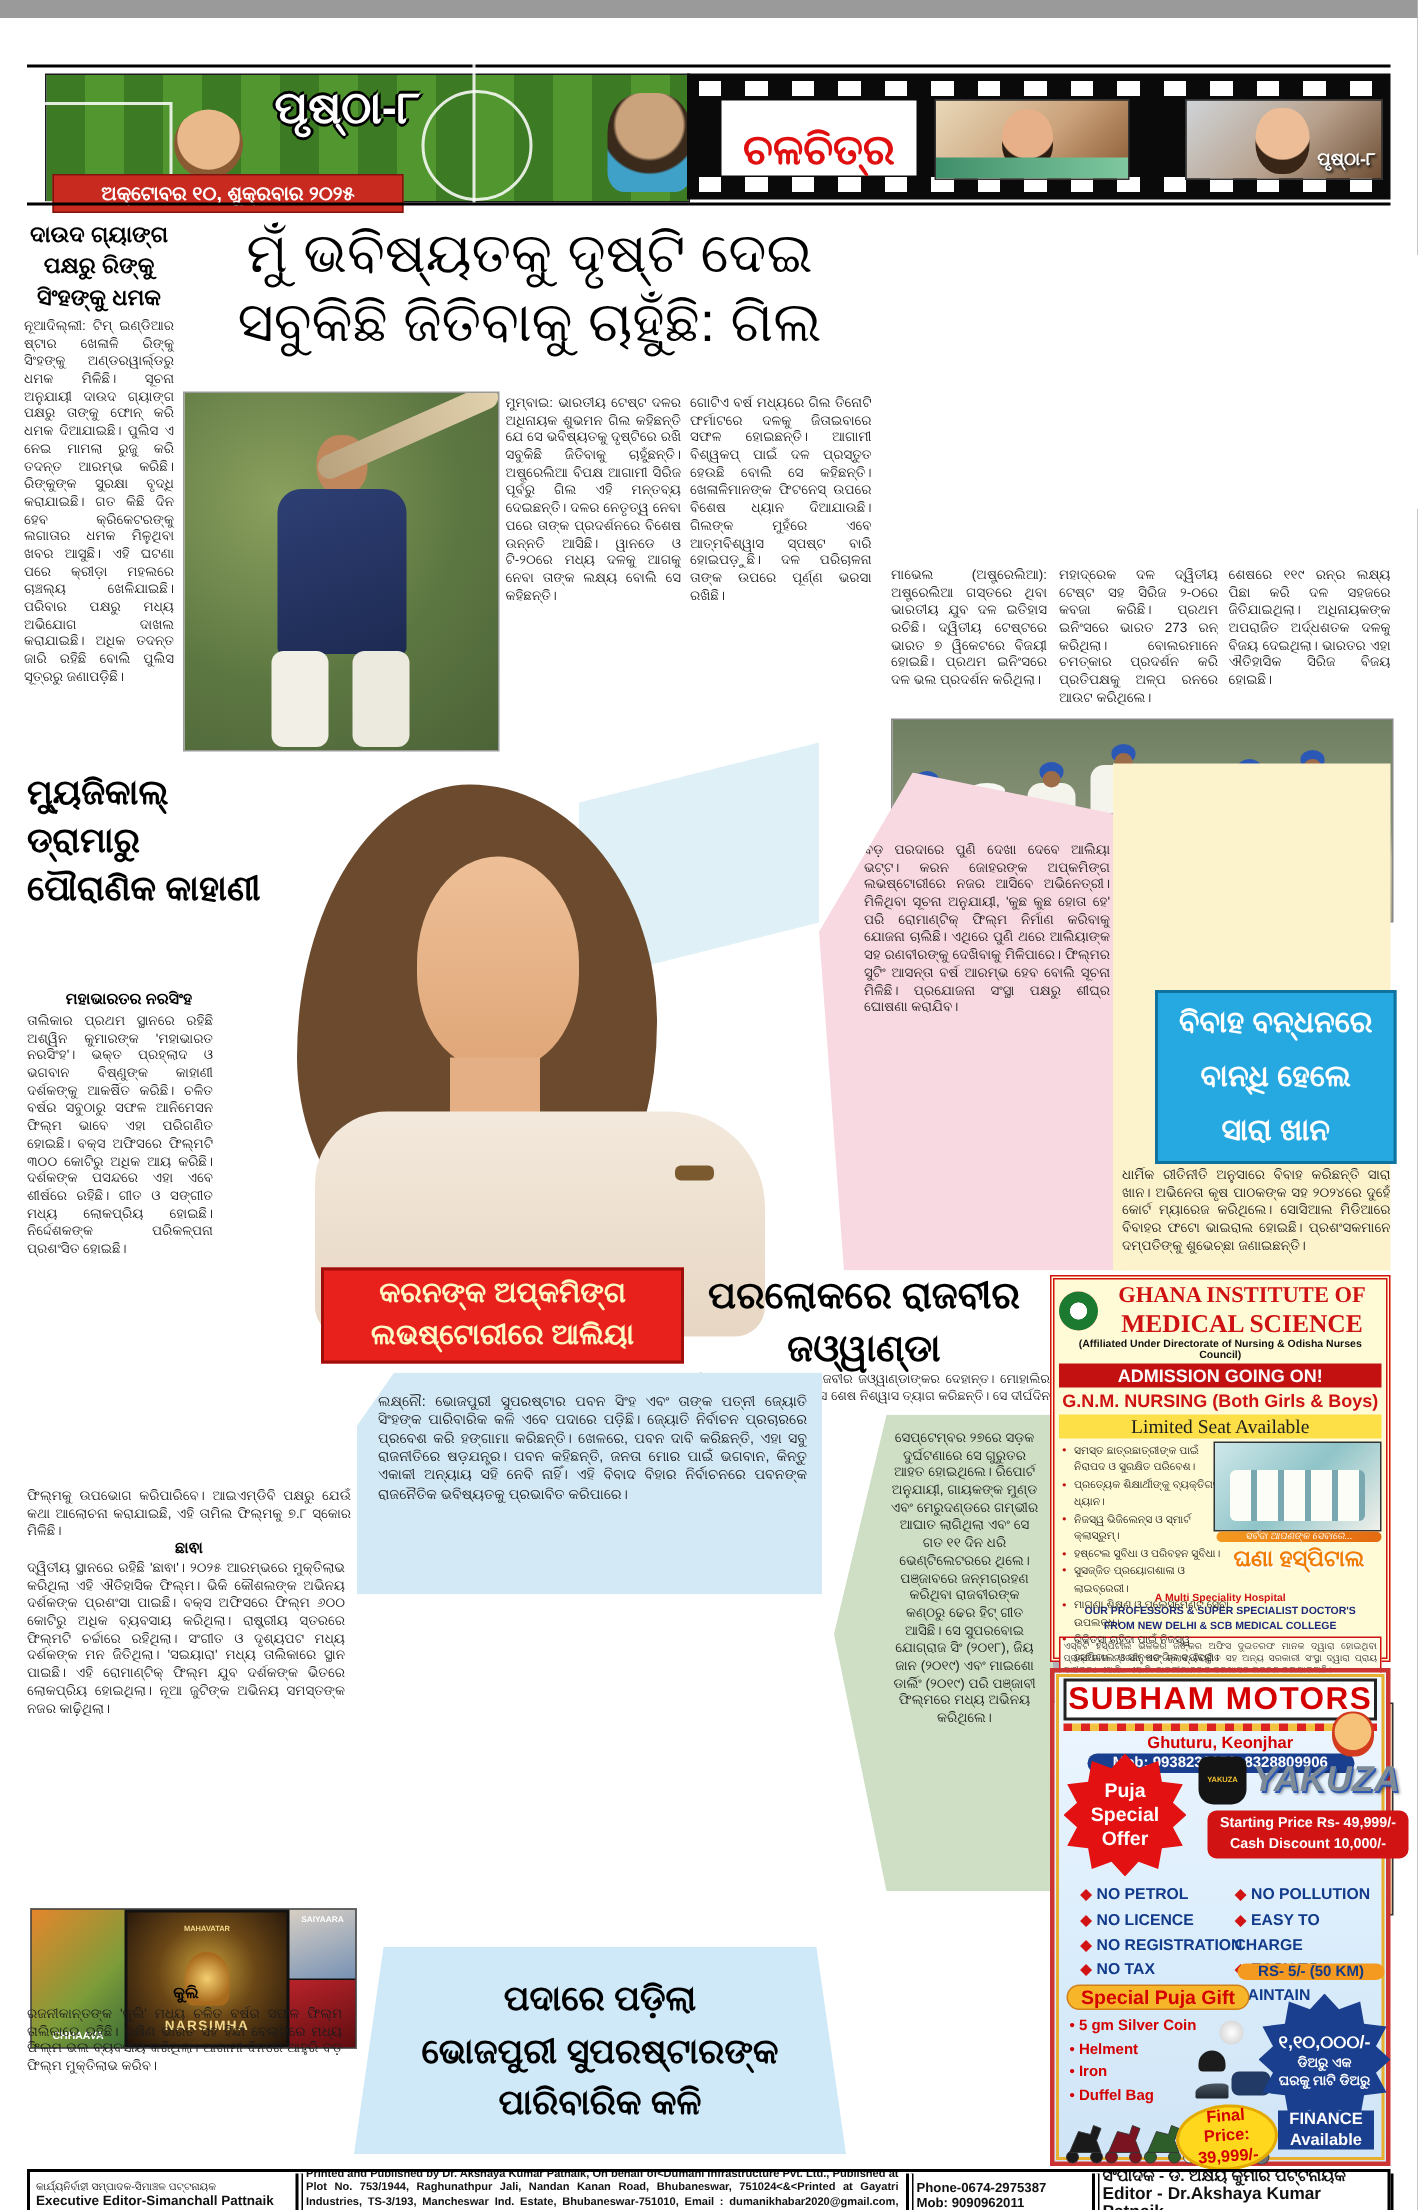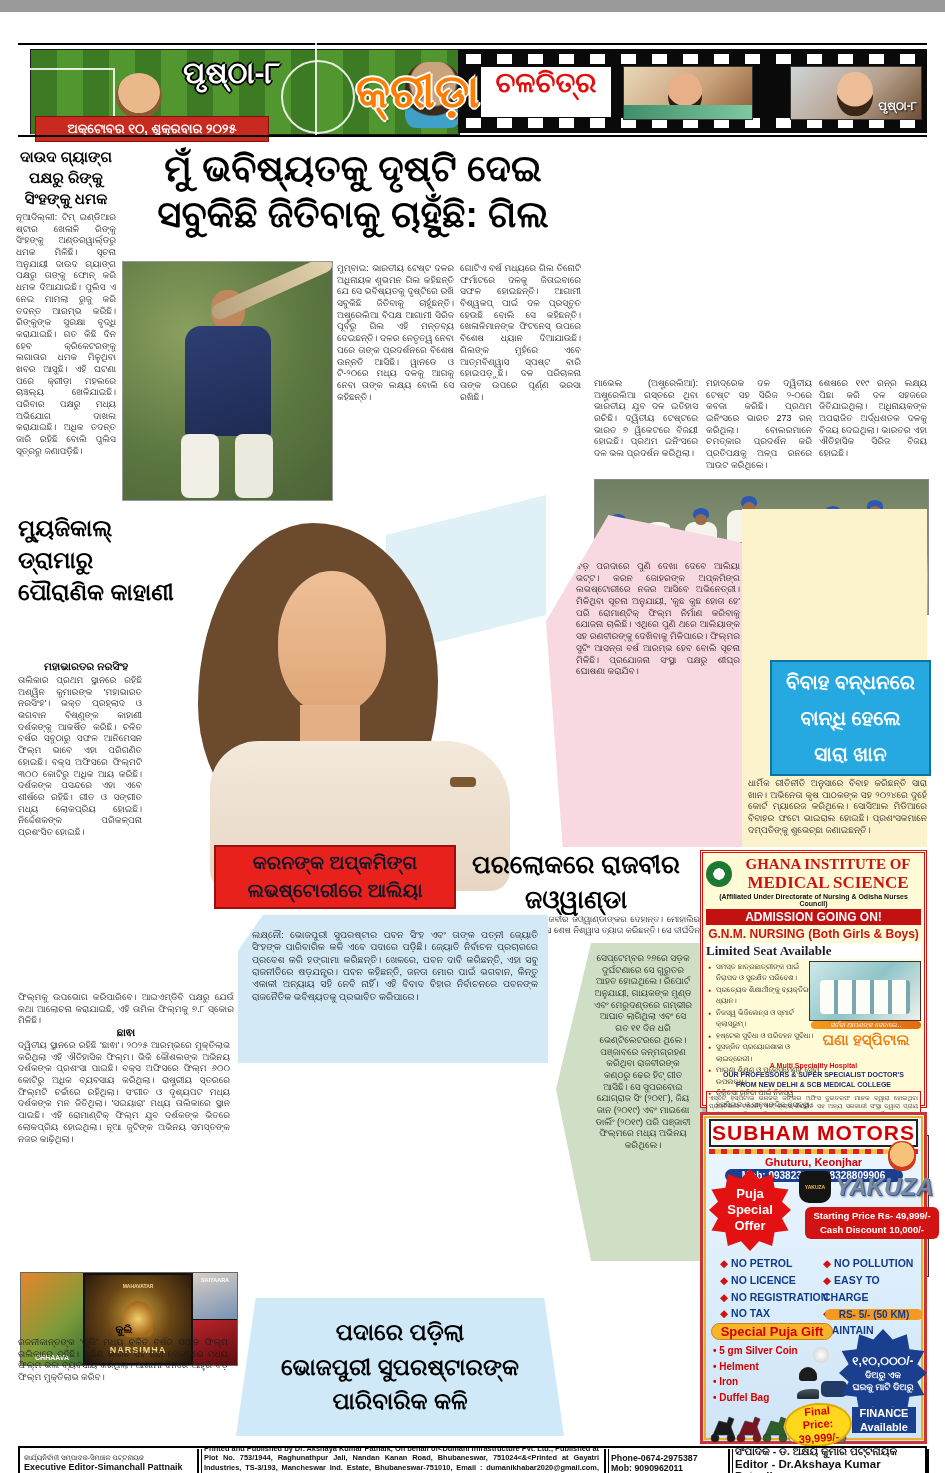--- a/index.html
+++ b/index.html
@@ -17,29 +17,29 @@
   .fieldline{border:2px solid rgba(255,255,255,.85);}
   .pagebig{font-size:30px;font-weight:bold;color:#fff;
       text-shadow:-2px 0 #000,2px 0 #000,0 -2px #000,0 2px #000,1px 1px #000;}
   .datebar{background:#c92a20;color:#fff;font-weight:bold;font-size:13px;
       display:flex;align-items:center;justify-content:center;border:1px solid #7e140e;}
   .krida{font-size:46px;font-weight:bold;color:#ff7d00;
       text-shadow:-2px 0 #fff,2px 0 #fff,0 -2px #fff,0 2px #fff,2px 2px 1px #00000066;}
   .film{background:#0a0a0a;}
   .sprk{position:absolute;left:8px;right:8px;height:10px;
       background:repeating-linear-gradient(90deg,#fff 0 15px,transparent 15px 31px);}
-  .cinebox{background:#fff;display:flex;align-items:flex-start;justify-content:center;}
+  .cinebox{background:#fff;display:flex;align-items:flex-end;justify-content:center;}
   .cinetx{color:#e01010;font-size:28px;font-weight:bold;}
   .frame{border:1px solid #333;overflow:hidden;}
   .head-sm{font-weight:bold;font-size:15px;line-height:1.4;text-align:center;color:#000;}
-  .h-main{font-size:37px;font-weight:bold;line-height:1.25;text-align:center;color:#000;}
+  .h-main{font-size:37px;font-weight:normal;line-height:1.25;text-align:center;color:#000;}
   .h-right{font-size:28px;font-weight:bold;line-height:1.35;text-align:center;color:#000;}
   .h-ent{font-size:23px;font-weight:bold;line-height:1.4;color:#000;}
   .subhead{font-weight:bold;font-size:10.5px;text-align:center;color:#000;}
-  .capred{background:#e8211d;border:2px solid #9e0f0c;color:#0f172a;font-weight:bold;
+  .capred{background:#e8211d;border:2px solid #9e0f0c;color:#fef9c3;font-weight:bold;
       font-size:19px;text-align:center;line-height:1.5;display:flex;flex-direction:column;justify-content:center;}
   .sarabox{background:#25a9e0;border:2px solid #0f729f;color:#fff;font-weight:bold;
       font-size:20px;text-align:center;display:flex;flex-direction:column;justify-content:center;line-height:1.8;}
   .bhojbox{background:#cfe9f8;clip-path:polygon(6% 0,94% 0,100% 100%,0 100%);
       display:flex;flex-direction:column;justify-content:center;}
   .bhojbox div{font-size:23px;font-weight:bold;text-align:center;line-height:1.5;color:#000;}
   
   .ph{overflow:hidden;position:relative;}
   .gillbg{background:radial-gradient(circle at 30% 30%,#8aa05e,#5d7742 55%,#4c6337);}
   .teambg{background:linear-gradient(180deg,#6f7f62 0%,#8a9478 55%,#b9b59b 70%,#a5a488 100%);}
@@ -59,21 +59,21 @@
   .pinkblk{background:#f8d9e2;clip-path:polygon(30% 0,100% 9%,100% 100%,8% 100%,0 32%);}
   .blueblk{background:#d4e9f6;clip-path:polygon(0 24%,8% 0,100% 0,100% 100%,0 100%);}
   .greenblk{background:#cfdfc5;clip-path:polygon(0 46%,24% 0,100% 0,100% 100%,24% 100%);}
   .yellowpan{background:#fcf3cd;}
   
   .ghana{background:#fffbd6;border:3px double #cf1212;}
   .g-t1{color:#cf1212;font-family:"Liberation Serif",serif;font-weight:bold;font-size:15px;line-height:1.15;text-align:center;}
   .g-aff{font-size:7px;font-weight:bold;text-align:center;color:#111;}
   .g-adm{background:#c31111;color:#fff;font-weight:bold;font-size:12px;text-align:center;padding:1px 0;}
   .g-gnm{color:#cf1212;font-weight:bold;font-size:12px;text-align:center;}
-  .g-lim{background:#ffffff;color:#1d1d1d;font-family:"Liberation Serif",serif;font-weight:bold;font-size:13px;}
+  .g-lim{background:#fde047;color:#1d1d1d;font-family:"Liberation Serif",serif;font-weight:normal;font-size:13px;text-align:center;}
   .g-ul{margin:0;padding:0 0 0 10px;font-size:7.2px;line-height:1.6;color:#222;}
   .g-ul li{list-style:none;position:relative;}
   .g-ul li:before{content:"●";color:#c31111;font-size:5px;position:absolute;left:-8px;top:2px;}
   .g-hosp{color:#f07c00;font-weight:bold;font-size:15px;text-align:center;
       text-shadow:0 0 2px #fff,1px 1px 0 #fff;}
   .g-multi{font-size:7px;font-weight:bold;text-align:center;line-height:1.35;}
   .g-fine{border:1px solid #cf1212;background:#fffce9;font-size:6.3px;line-height:1.3;color:#333;padding:2px;text-align:justify;}
   .g-addr{background:#c31111;color:#fff;font-weight:bold;font-size:8.6px;text-align:center;line-height:1.35;padding:2px 0;}
   .subham{background:linear-gradient(180deg,#eff7ff,#d9ecfb 60%,#cfe4f6);
       border:3px solid #cc3333;outline:2px solid #e8b030;outline-offset:-6px;}
@@ -127,21 +127,20 @@
     </div>
     <div class="abs frame" style="left:165px;top:17px;width:128px;height:52px;background:linear-gradient(135deg,#e9d8b8,#caa27b 55%,#8a5a33);">
       <div class="abs" style="left:44px;top:6px;width:34px;height:42px;background:radial-gradient(circle at 50% 35%,#e7b088 55%,#2e1d12 58%);border-radius:45%;"></div>
       <div class="abs" style="left:0;bottom:0;width:128px;height:14px;background:linear-gradient(90deg,#3f8f6a,#7fc8a0);"></div>
     </div>
     <div class="abs frame" style="left:332px;top:17px;width:130px;height:52px;background:linear-gradient(135deg,#cfd4d8,#b7a08c 55%,#6e4e34);">
       <div class="abs" style="left:46px;top:5px;width:36px;height:44px;background:radial-gradient(circle at 50% 35%,#ecbd96 55%,#3a2617 58%);border-radius:45%;"></div>
       <div class="abs" style="right:4px;bottom:6px;color:#fff;font-weight:bold;font-size:12px;text-shadow:1px 1px 2px #000;">ପୃଷ୍ଠା-୮</div>
     </div>
   </div>
-  <div class="abs krida" style="left:356px;top:52px;">କ୍ରୀଡ଼ା</div>
   <div class="abs rule" style="left:18px;top:123px;width:909px;height:2px;"></div>
 
   <div class="abs head-sm" style="left:16px;top:134px;width:100px;">ଦାଉଦ ଗ୍ୟାଙ୍ଗ ପକ୍ଷରୁ ରିଙ୍କୁ ସିଂହଙ୍କୁ ଧମକ</div>
   <div class="abs jt" style="left:16px;top:200px;width:100px;height:292px;">ନୂଆଦିଲ୍ଲୀ: ଟିମ୍ ଇଣ୍ଡିଆର ଷ୍ଟାର ଖେଳାଳି ରିଙ୍କୁ ସିଂହଙ୍କୁ ଅଣ୍ଡରୱାର୍ଲ୍ଡରୁ ଧମକ ମିଳିଛି। ସୂଚନା ଅନୁଯାୟୀ ଦାଉଦ ଗ୍ୟାଙ୍ଗ ପକ୍ଷରୁ ତାଙ୍କୁ ଫୋନ୍ କରି ଧମକ ଦିଆଯାଇଛି। ପୁଲିସ ଏ ନେଇ ମାମଲା ରୁଜୁ କରି ତଦନ୍ତ ଆରମ୍ଭ କରିଛି। ରିଙ୍କୁଙ୍କ ସୁରକ୍ଷା ବୃଦ୍ଧି କରାଯାଇଛି। ଗତ କିଛି ଦିନ ହେବ କ୍ରିକେଟରଙ୍କୁ ଲଗାତାର ଧମକ ମିଳୁଥିବା ଖବର ଆସୁଛି। ଏହି ଘଟଣା ପରେ କ୍ରୀଡ଼ା ମହଲରେ ଚାଞ୍ଚଲ୍ୟ ଖେଳିଯାଇଛି। ପରିବାର ପକ୍ଷରୁ ମଧ୍ୟ ଅଭିଯୋଗ ଦାଖଲ କରାଯାଇଛି। ଅଧିକ ତଦନ୍ତ ଜାରି ରହିଛି ବୋଲି ପୁଲିସ ସୂତ୍ରରୁ ଜଣାପଡ଼ିଛି।</div>
 
   <div class="abs h-main" style="left:122px;top:134px;width:462px;">ମୁଁ ଭବିଷ୍ୟତକୁ ଦୃଷ୍ଟି ଦେଇ ସବୁକିଛି ଜିତିବାକୁ ଚାହୁଁଛି: ଗିଲ</div>
   <div class="abs ph gillbg" style="left:122px;top:249px;width:209px;height:238px;border:1px solid #999;">
     <div class="abs" style="left:88px;top:28px;width:34px;height:40px;background:#c0875c;border-radius:45%;"></div>
     <div class="abs" style="left:62px;top:64px;width:86px;height:110px;background:linear-gradient(160deg,#2e3f74,#1d2a52);border-radius:16px 16px 4px 4px;"></div>
     <div class="abs" style="left:84px;top:18px;width:130px;height:16px;background:linear-gradient(90deg,#b9a27e,#e2d2ae);border-radius:8px;transform:rotate(-24deg);"></div>

